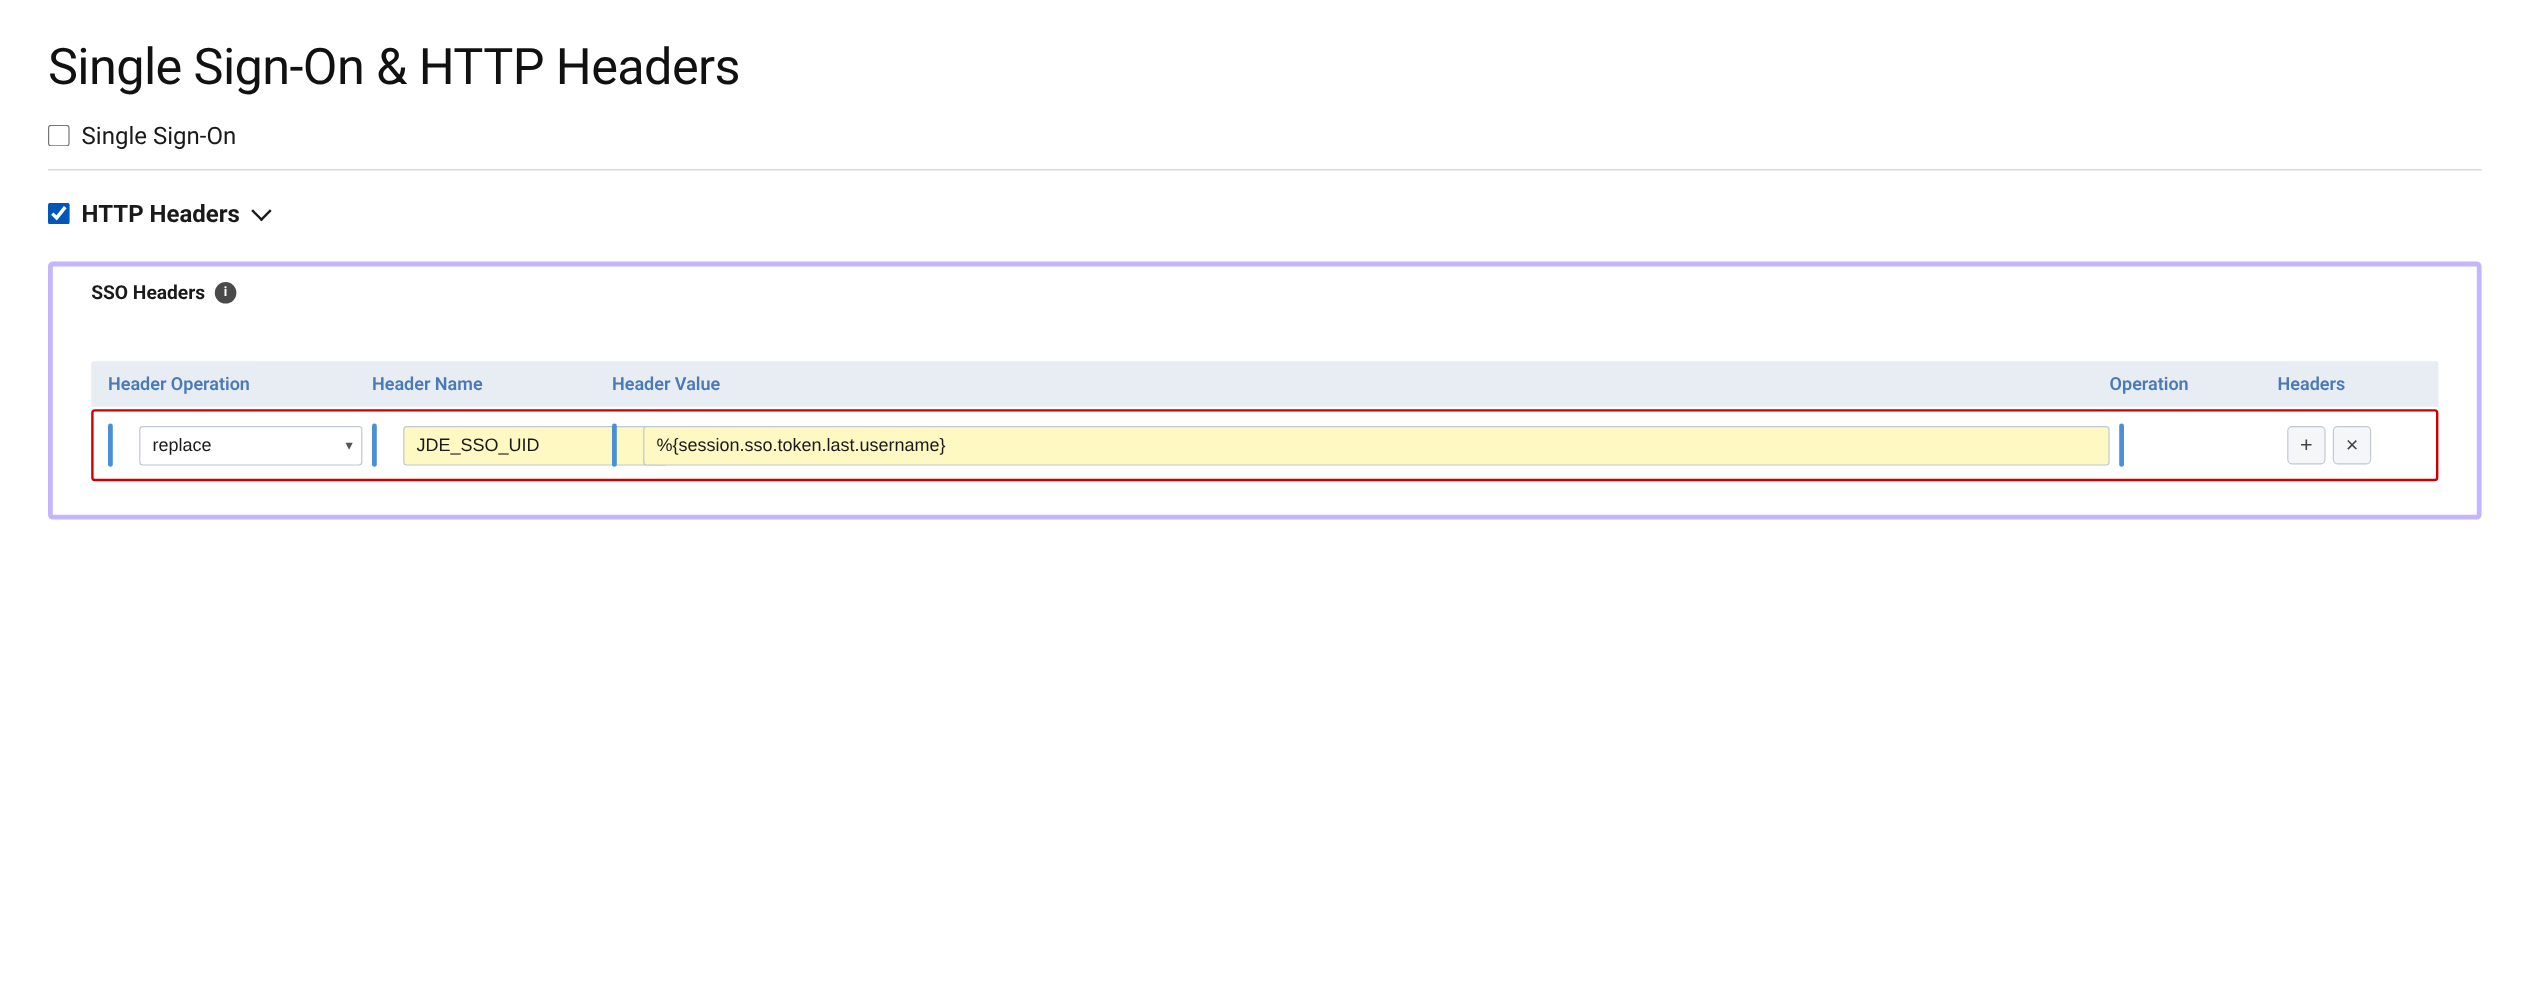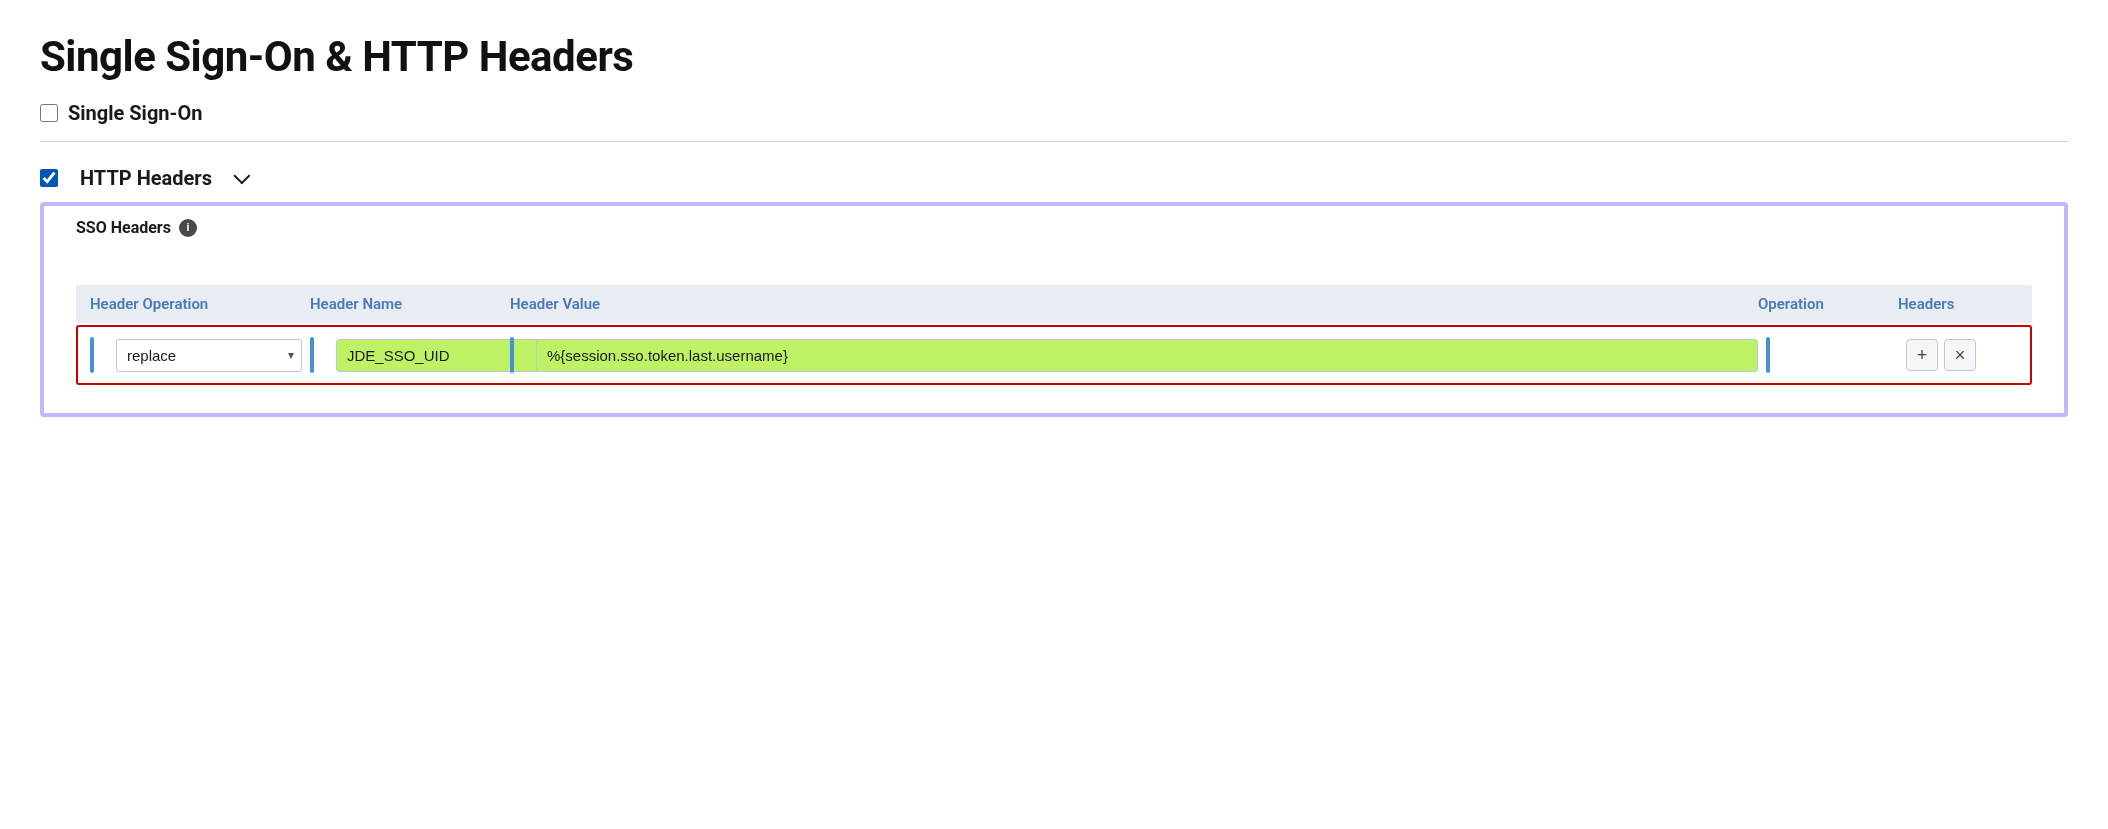--- a/index.html
+++ b/index.html
@@ -12,21 +12,21 @@
       background: #ffffff;
       font-family: -apple-system, BlinkMacSystemFont, "Segoe UI", Roboto, Arial, sans-serif;
       color: #1a1a1a;
       padding: 32px 40px;
       min-width: 2108px;
       min-height: 829px;
     }
 
     .page-title {
       font-size: 42px;
-      font-weight: 700;
+      font-weight: 400;
       color: #111111;
       margin-bottom: 20px;
       letter-spacing: -0.5px;
     }
 
     .checkbox-row {
       display: flex;
       align-items: center;
       gap: 10px;
       margin-bottom: 16px;
@@ -34,35 +34,35 @@
 
     .checkbox-row input[type="checkbox"] {
       width: 18px;
       height: 18px;
       cursor: pointer;
       accent-color: #0057b8;
     }
 
     .checkbox-label {
       font-size: 20px;
-      font-weight: 700;
+      font-weight: 400;
       color: #1a1a1a;
     }
 
     .divider-line {
       border: none;
       border-top: 1px solid #d0d0d0;
       margin-bottom: 24px;
     }
 
     .http-headers-row {
       display: flex;
       align-items: center;
-      gap: 22px;
-      margin-bottom: 12px;
+      gap: 10px;
+      margin-bottom: 28px;
     }
 
     .http-headers-row input[type="checkbox"] {
       width: 18px;
       height: 18px;
       cursor: pointer;
       accent-color: #0057b8;
     }
 
     .http-headers-label {
@@ -186,21 +186,21 @@
       color: #555;
     }
 
     .input-field {
       flex: 1;
       padding: 7px 10px;
       border: 1px solid #c0c8d4;
       border-radius: 3px;
       font-size: 15px;
       color: #1a1a1a;
-      background: #bef264;
+      background: #fef9c3;
     }
 
     .action-buttons {
       display: flex;
       gap: 6px;
       align-items: center;
     }
 
     .action-btn {
       width: 32px;

